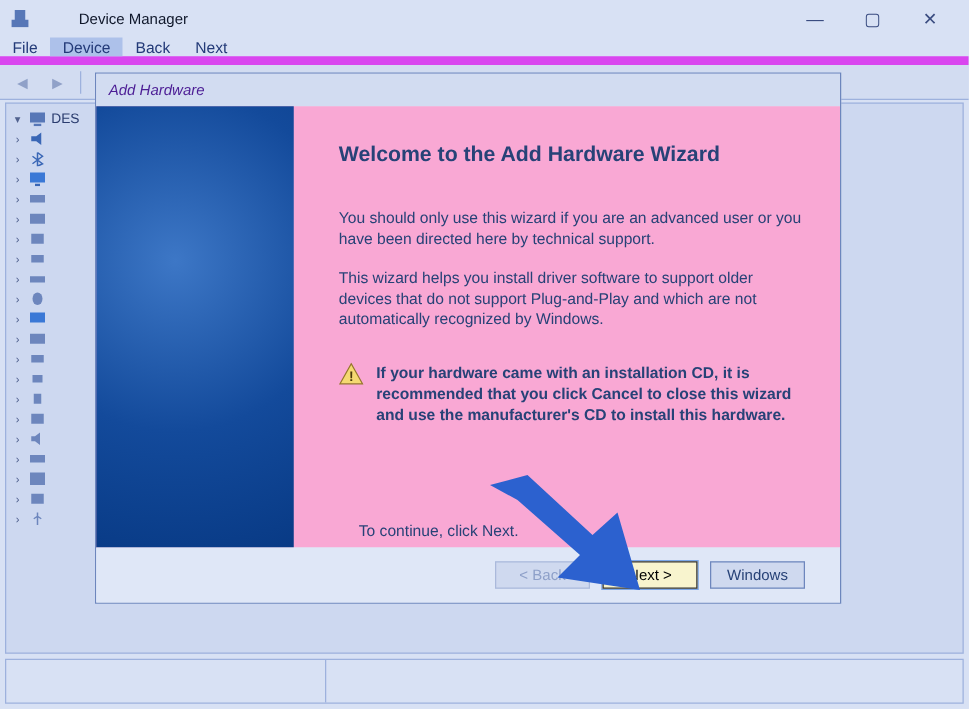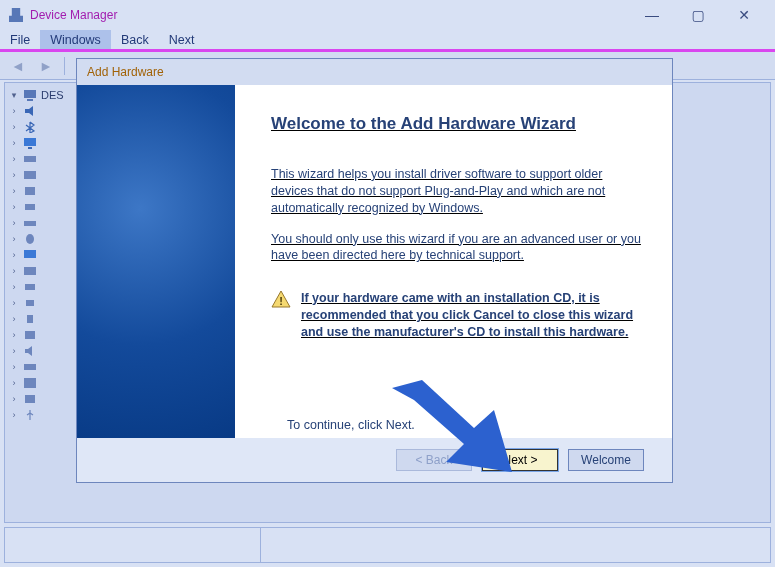--- a/index.html
+++ b/index.html
@@ -2,25 +2,25 @@
 <html><head>
 <meta charset="utf-8">
 <style>
 * { box-sizing: border-box; margin: 0; padding: 0; font-family: "Segoe UI", Tahoma, sans-serif; }
 body { width: 775px; height: 567px; background: #d8e1f4; overflow: hidden; position: relative; }
 
 
 .titlebar { height: 30px; background: #d8e1f4; display: flex; align-items: center; padding: 0 8px; }
 .titlebar .tb-icon { width: 16px; height: 16px; margin-right: 6px; position: relative; }
 .titlebar .tb-icon::before { content: ""; position: absolute; inset: 1px; background: linear-gradient(#5777b7,#5777b7); clip-path: polygon(20% 0,80% 0,80% 55%,100% 55%,100% 100%,0 100%,0 55%,20% 55%); }
-.titlebar .title { font-size: 12px; color: #a21caf; flex: 1; }
+.titlebar .title { font-size: 12px; color: #0f172a; flex: 1; margin-left: 33px; }
 .winbtns { display: flex; }
 .winbtn { width: 46px; height: 30px; display: flex; align-items: center; justify-content: center; color: #3a4c80; font-size: 14px; }
 
-.menubar { height: 22px; background: #d8e1f4; display: flex; align-items: stretch; font-size: 12.5px; color: #233a78; border-bottom: 3px solid #d946ef; }
+.menubar { height: 22px; background: #d8e1f4; display: flex; align-items: stretch; font-size: 12.5px; color: #233a78; border-bottom: 7px solid #d946ef; }
 .menuitem { padding: 0 10px; display: flex; align-items: center; }
 .menuitem.selected { background: #adc1ea; }
 
 .toolbar { height: 28px; display: flex; align-items: center; gap: 4px; padding: 0 6px; border-bottom: 1px solid #9db1dd; background: #d2dcf1; }
 .tbtn { width: 24px; height: 22px; display: flex; align-items: center; justify-content: center; color: #51628f; font-size: 14px; }
 .tbtn.disabled { color: #90a1c8; }
 .tsep { width: 1px; height: 18px; background: #9db1dd; margin: 0 2px; }
 
 .content { position: absolute; top: 82px; left: 4px; right: 4px; bottom: 44px; background: #cdd8f0; border: 1px solid #9db1dd; }
 .tree { position: absolute; top: 4px; left: 4px; width: 70px; bottom: 4px; overflow: hidden; font-size: 11px; color: #2a3c6e; }
@@ -29,22 +29,22 @@
 .ticon { width: 14px; height: 12px; display: flex; align-items: center; justify-content: center; }
 .ticon svg { width: 14px; height: 12px; }
 .tnode.root .ticon svg rect { fill: #5777b7; }
 
 .statusbar { position: absolute; bottom: 4px; left: 4px; right: 4px; height: 36px; border: 1px solid #9db1dd; display: flex; }
 .statuscell { border-right: 1px solid #9db1dd; flex: 1; }
 .statuscell:last-child { flex: 2; border-right: 0; }
 
 
 .dialog { position: absolute; left: 76px; top: 58px; width: 597px; height: 425px; background: #dfe7f7; border: 1px solid #6d86bd; box-shadow: 0 0 0 1px rgba(255,255,255,.3) inset; }
-.dlg-title { height: 26px; display: flex; align-items: center; padding: 0 10px; font-size: 12px; color: #a16207; background: #d2dcf1; }
-.dlg-body { position: absolute; top: 26px; left: 0; right: 0; bottom: 44px; display: flex; background: #ffffff; text-decoration: underline; }
+.dlg-title { height: 26px; display: flex; align-items: center; padding: 0 10px; font-size: 12px; color: #4c1d95; background: #d2dcf1; font-style: italic; }
+.dlg-body { position: absolute; top: 26px; left: 0; right: 0; bottom: 44px; display: flex; background: #f9a8d4; }
 .dlg-banner { width: 158px; background: radial-gradient(circle at 40% 35%, #3d77c6 0%, #134a9b 55%, #083a85 100%); }
 .dlg-main { flex: 1; padding: 28px 30px 10px 36px; color: #274277; font-size: 12.5px; line-height: 1.35; position: relative; }
 .dlg-head { font-size: 17px; font-weight: 700; margin-bottom: 30px; }
 .dlg-para { margin-bottom: 14px; }
 .dlg-warning { display: flex; gap: 10px; margin-top: 26px; }
 .warn-icon { width: 20px; flex: 0 0 20px; }
 .warn-icon svg polygon { fill: #f5d971; stroke: #96772c; stroke-width: 1; }
 .warn-text { font-weight: 700; }
 .dlg-continue { position: absolute; bottom: 4px; left: 52px; }
 .dlg-sepline { position: absolute; left: 36px; right: 26px; bottom: -2px; height: 1px; background: #9db1dd; }
@@ -66,21 +66,21 @@
   <span class="title">Device Manager</span>
   <div class="winbtns">
     <div class="winbtn">—</div>
     <div class="winbtn">▢</div>
     <div class="winbtn">✕</div>
   </div>
 </div>
 
 <div class="menubar">
   <div class="menuitem">File</div>
-  <div class="menuitem selected">Windows</div>
+  <div class="menuitem selected">Device</div>
   <div class="menuitem">Back</div>
   <div class="menuitem">Next</div>
 </div>
 
 <div class="toolbar">
   <div class="tbtn disabled">◄</div>
   <div class="tbtn disabled">►</div>
   <div class="tsep"></div>
   <div class="tbtn">▤</div>
 </div>
@@ -266,39 +266,39 @@
   <div class="statuscell"></div>
   <div class="statuscell"></div>
 </div>
 
 <div class="dialog">
   <div class="dlg-title">Add Hardware</div>
   <div class="dlg-body">
     <div class="dlg-banner"></div>
     <div class="dlg-main">
       <div class="dlg-head">Welcome to the Add Hardware Wizard</div>
+      <div class="dlg-para">You should only use this wizard if you are an advanced user or you have been directed here by technical support.</div>
       <div class="dlg-para">This wizard helps you install driver software to support older devices that do not support Plug-and-Play and which are not automatically recognized by Windows.</div>
-      <div class="dlg-para">You should only use this wizard if you are an advanced user or you have been directed here by technical support.</div>
       <div class="dlg-warning">
         <div class="warn-icon">
           <svg viewBox="0 0 20 18">
               <polygon points="10,1 19,17 1,17"></polygon>
               <text x="10" y="15" text-anchor="middle" font-size="11" font-weight="bold" fill="#4a3a0a">!</text>
             </svg>
         </div>
         <div class="warn-text">If your hardware came with an installation CD, it is recommended that you click Cancel to close this wizard and use the manufacturer's CD to install this hardware.</div>
       </div>
       <div class="dlg-continue">To continue, click Next.</div>
       <div class="dlg-sepline"></div>
     </div>
   </div>
   <div class="dlg-buttons">
     <div class="btn disabled">&lt; Back</div>
     <div class="btn primary">Next &gt;</div>
-    <div class="btn">Welcome</div>
+    <div class="btn">Windows</div>
   </div>
 </div>
 
 <div class="arrow">
   <svg viewBox="0 0 140 95">
     <polygon points="10,8 40,0 92,48 112,30 130,92 64,82 82,64 32,20"></polygon>
   </svg>
 </div>
 
 </body></html>

